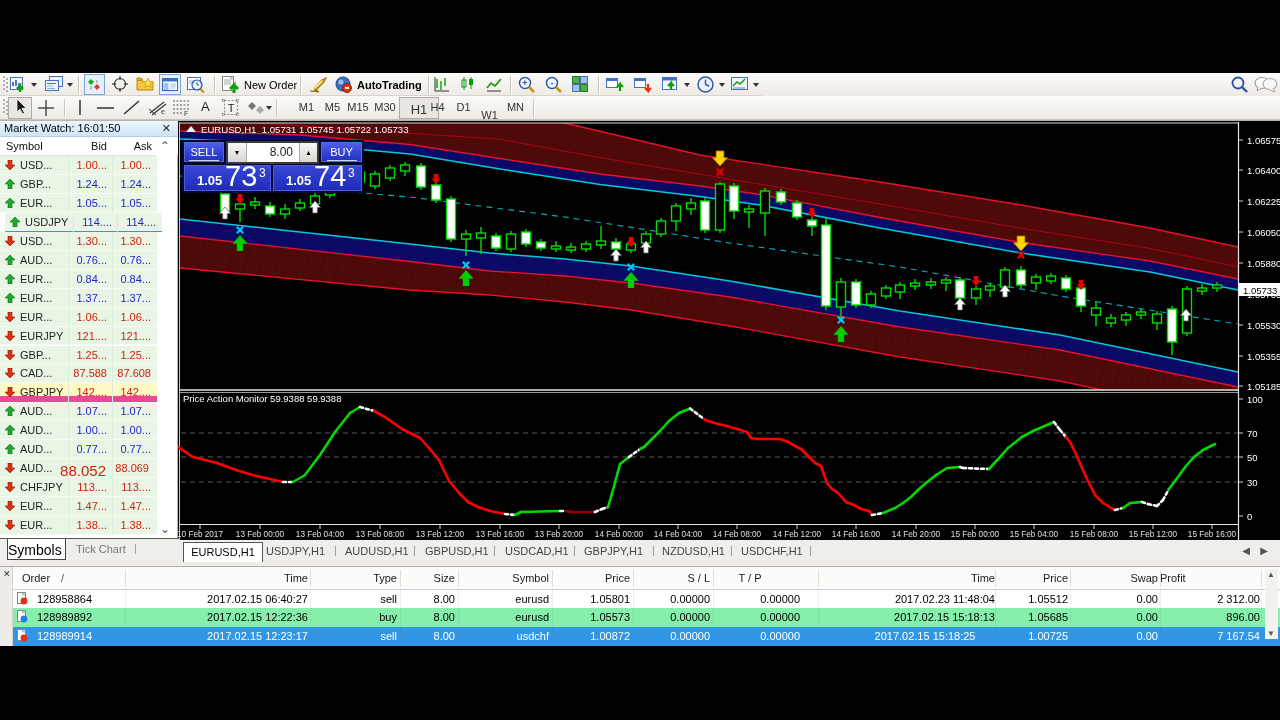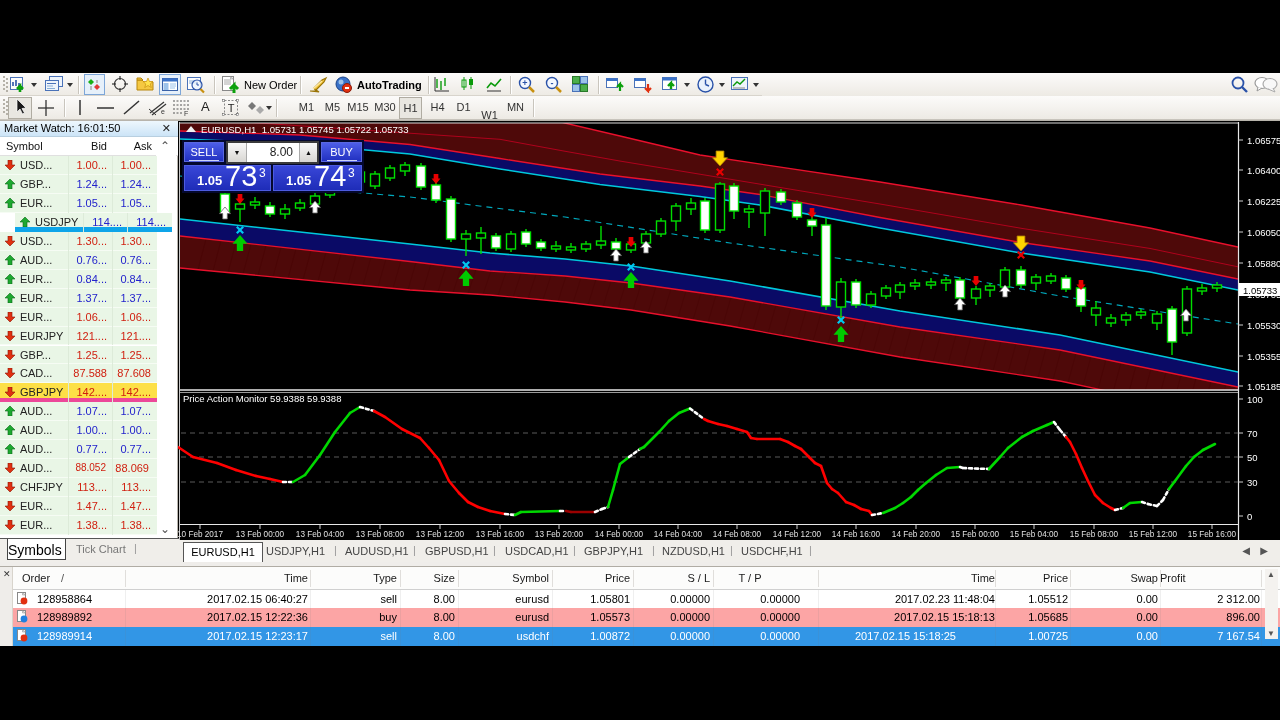--- a/index.html
+++ b/index.html
@@ -228,21 +228,21 @@
     <path d="M4 2 L8 6 L4 10 L0 6 Z" fill="#777"></path>
     <path d="M12 6 L16 10 L12 14 L8 10 Z" fill="#aaa"></path>
   </svg>
 <div style="position:absolute;left:266px;top:106px;width:0;height:0;border-left:3.5px solid transparent;border-right:3.5px solid transparent;border-top:4px solid #333"></div>
 <div style="position:absolute;left:276px;top:99px;width:1px;height:18px;background:#c9c5bd"></div>
 <div style="position:absolute;left:277px;top:99px;width:1px;height:18px;background:#ffffff"></div>
 <div style="position:absolute;left:295px;top:97px;width:23px;height:22px;font-size:11px;color:#333;text-align:center;padding-top:4px">M1</div>
 <div style="position:absolute;left:321px;top:97px;width:23px;height:22px;font-size:11px;color:#333;text-align:center;padding-top:4px">M5</div>
 <div style="position:absolute;left:345px;top:97px;width:26px;height:22px;font-size:11px;color:#333;text-align:center;padding-top:4px">M15</div>
 <div style="position:absolute;left:372px;top:97px;width:26px;height:22px;font-size:11px;color:#333;text-align:center;padding-top:4px">M30</div>
-<div style="position:absolute;left:399px;top:97px;width:23px;height:22px;background:#e9e7e1;border:1px solid #b0aca2;font-size:11px;color:#333;text-align:center;padding-top:4px">H1</div>
+<div style="position:absolute;left:399px;top:97px;width:40px;height:22px;background:#e9e7e1;border:1px solid #b0aca2;font-size:13px;color:#333;text-align:center;padding-top:4px">H1</div>
 <div style="position:absolute;left:426px;top:97px;width:23px;height:22px;font-size:11px;color:#333;text-align:center;padding-top:4px">H4</div>
 <div style="position:absolute;left:452px;top:97px;width:23px;height:22px;font-size:11px;color:#333;text-align:center;padding-top:4px">D1</div>
 <div style="position:absolute;left:478px;top:97px;width:23px;height:22px;font-size:11px;color:#333;text-align:center;padding-top:12px">W1</div>
 <div style="position:absolute;left:504px;top:97px;width:23px;height:22px;font-size:11px;color:#333;text-align:center;padding-top:4px">MN</div>
 <div style="position:absolute;left:533px;top:99px;width:1px;height:18px;background:#c9c5bd"></div>
 <div style="position:absolute;left:534px;top:99px;width:1px;height:18px;background:#ffffff"></div>
 <div style="position:absolute;left:0;top:120px;width:1280px;height:1px;background:#b8b4ac"></div>
 <div style="position:absolute;left:0;top:121px;width:178px;height:441px;background:#FFF;border-right:1px solid #b8b4ac">
     <div style="position:absolute;left:0;top:0;width:178px;height:16px;background:linear-gradient(#eef7fd,#cce4f7);border-bottom:1px solid #b8cfe0;font-size:11px;color:#000;padding:1px 0 0 4px">Market Watch: 16:01:50<span style="position:absolute;right:7px;top:1px;color:#222;font-size:11px">✕</span></div>
     <div style="position:absolute;left:0;top:16px;width:178px;height:19px;background:#FFF;border-bottom:1px solid #e0e0e0;font-size:11px;color:#111">
@@ -277,21 +277,21 @@
     <div style="position:absolute;left:0;top:72.9px;width:157px;height:18.95px;background:#e9f6e6;border-bottom:1px solid #f6fcf4">
       <svg width="10" height="10" style="position:absolute;left:5px;top:4px">
         <path d="M5 0 L10 5 L7 5 L7 10 L3 10 L3 5 L0 5 Z" fill="#1DA830" stroke="#0A6A18" stroke-width="0.6"></path>
       </svg>
       <span style="position:absolute;left:20px;top:3px;font-size:11px;color:#222">EUR...</span>
       <span style="position:absolute;right:50px;top:3px;font-size:11px;color:#2222CC">1.05...</span>
       <span style="position:absolute;right:6px;top:3px;font-size:11px;color:#2222CC">1.05...</span>
       <div style="position:absolute;left:68px;top:0;width:1px;height:18.95px;background:#ddebd9"></div>
       <div style="position:absolute;left:112px;top:0;width:1px;height:18.95px;background:#ddebd9"></div>
     </div>
-    <div style="position:absolute;left:15px;top:91.85px;width:157px;height:18.95px;background:#e9f6e6;border-bottom:5px solid #0ea5e9">
+    <div style="position:absolute;left:5px;top:91.85px;width:157px;height:18.95px;background:#e9f6e6;border-bottom:1px solid #0ea5e9">
       <svg width="10" height="10" style="position:absolute;left:5px;top:4px">
         <path d="M5 0 L10 5 L7 5 L7 10 L3 10 L3 5 L0 5 Z" fill="#1DA830" stroke="#0A6A18" stroke-width="0.6"></path>
       </svg>
       <span style="position:absolute;left:20px;top:3px;font-size:11px;color:#222">USDJPY</span>
       <span style="position:absolute;right:50px;top:3px;font-size:11px;color:#2222CC">114....</span>
       <span style="position:absolute;right:6px;top:3px;font-size:11px;color:#2222CC">114....</span>
       <div style="position:absolute;left:68px;top:0;width:1px;height:18.95px;background:#ddebd9"></div>
       <div style="position:absolute;left:112px;top:0;width:1px;height:18.95px;background:#ddebd9"></div>
     </div>
     <div style="position:absolute;left:0;top:110.8px;width:157px;height:18.95px;background:#e9f6e6;border-bottom:1px solid #f6fcf4">
@@ -367,21 +367,21 @@
     <div style="position:absolute;left:0;top:243.45px;width:157px;height:18.95px;background:#e9f6e6;border-bottom:1px solid #f6fcf4">
       <svg width="10" height="10" style="position:absolute;left:5px;top:4px">
         <path d="M5 10 L10 5 L7 5 L7 0 L3 0 L3 5 L0 5 Z" fill="#E03010" stroke="#8A1A08" stroke-width="0.6"></path>
       </svg>
       <span style="position:absolute;left:20px;top:3px;font-size:11px;color:#222">CAD...</span>
       <span style="position:absolute;right:50px;top:3px;font-size:11px;color:#D02010">87.588</span>
       <span style="position:absolute;right:6px;top:3px;font-size:11px;color:#D02010">87.608</span>
       <div style="position:absolute;left:68px;top:0;width:1px;height:18.95px;background:#ddebd9"></div>
       <div style="position:absolute;left:112px;top:0;width:1px;height:18.95px;background:#ddebd9"></div>
     </div>
-    <div style="position:absolute;left:0;top:262.4px;width:157px;height:18.95px;background:#fde047;border-bottom:4px solid #ec4899">
+    <div style="position:absolute;left:0;top:262.4px;width:157px;height:18.95px;background:#fef9c3;border-bottom:6px solid #ec4899">
       <svg width="10" height="10" style="position:absolute;left:5px;top:4px">
         <path d="M5 10 L10 5 L7 5 L7 0 L3 0 L3 5 L0 5 Z" fill="#E03010" stroke="#8A1A08" stroke-width="0.6"></path>
       </svg>
       <span style="position:absolute;left:20px;top:3px;font-size:11px;color:#222">GBPJPY</span>
       <span style="position:absolute;right:50px;top:3px;font-size:11px;color:#D02010">142....</span>
       <span style="position:absolute;right:6px;top:3px;font-size:11px;color:#D02010">142....</span>
       <div style="position:absolute;left:68px;top:0;width:1px;height:18.95px;background:#ddebd9"></div>
       <div style="position:absolute;left:112px;top:0;width:1px;height:18.95px;background:#ddebd9"></div>
     </div>
     <div style="position:absolute;left:0;top:281.35px;width:157px;height:18.95px;background:#e9f6e6;border-bottom:1px solid #f6fcf4">
@@ -412,21 +412,21 @@
       <span style="position:absolute;right:50px;top:3px;font-size:11px;color:#2222CC">0.77...</span>
       <span style="position:absolute;right:6px;top:3px;font-size:11px;color:#2222CC">0.77...</span>
       <div style="position:absolute;left:68px;top:0;width:1px;height:18.95px;background:#ddebd9"></div>
       <div style="position:absolute;left:112px;top:0;width:1px;height:18.95px;background:#ddebd9"></div>
     </div>
     <div style="position:absolute;left:0;top:338.2px;width:157px;height:18.95px;background:#e9f6e6;border-bottom:1px solid #f6fcf4">
       <svg width="10" height="10" style="position:absolute;left:5px;top:4px">
         <path d="M5 10 L10 5 L7 5 L7 0 L3 0 L3 5 L0 5 Z" fill="#E03010" stroke="#8A1A08" stroke-width="0.6"></path>
       </svg>
       <span style="position:absolute;left:20px;top:3px;font-size:11px;color:#222">AUD...</span>
-      <span style="position:absolute;right:51px;top:3px;font-size:10px;color:#D02010">88.052</span>
+      <span style="position:absolute;right:51px;top:3px;font-size:15px;color:#D02010">88.052</span>
       <span style="position:absolute;right:8px;top:3px;font-size:11px;color:#D02010">88.069</span>
       <div style="position:absolute;left:68px;top:0;width:1px;height:18.95px;background:#ddebd9"></div>
       <div style="position:absolute;left:112px;top:0;width:1px;height:18.95px;background:#ddebd9"></div>
     </div>
     <div style="position:absolute;left:0;top:357.15px;width:157px;height:18.95px;background:#e9f6e6;border-bottom:1px solid #f6fcf4">
       <svg width="10" height="10" style="position:absolute;left:5px;top:4px">
         <path d="M5 10 L10 5 L7 5 L7 0 L3 0 L3 5 L0 5 Z" fill="#E03010" stroke="#8A1A08" stroke-width="0.6"></path>
       </svg>
       <span style="position:absolute;left:20px;top:3px;font-size:11px;color:#222">CHFJPY</span>
       <span style="position:absolute;right:50px;top:3px;font-size:11px;color:#D02010">113....</span>
@@ -998,21 +998,21 @@
       <div style="position:absolute;left:445px;top:0;width:1px;height:18.7px;background:rgba(120,120,120,0.12)"></div>
       <div style="position:absolute;left:539px;top:0;width:1px;height:18.7px;background:rgba(120,120,120,0.12)"></div>
       <div style="position:absolute;left:620px;top:0;width:1px;height:18.7px;background:rgba(120,120,120,0.12)"></div>
       <div style="position:absolute;left:700px;top:0;width:1px;height:18.7px;background:rgba(120,120,120,0.12)"></div>
       <div style="position:absolute;left:805px;top:0;width:1px;height:18.7px;background:rgba(120,120,120,0.12)"></div>
       <div style="position:absolute;left:982px;top:0;width:1px;height:18.7px;background:rgba(120,120,120,0.12)"></div>
       <div style="position:absolute;left:1057px;top:0;width:1px;height:18.7px;background:rgba(120,120,120,0.12)"></div>
       <div style="position:absolute;left:1147px;top:0;width:1px;height:18.7px;background:rgba(120,120,120,0.12)"></div>
       <div style="position:absolute;left:1248px;top:0;width:1px;height:18.7px;background:rgba(120,120,120,0.12)"></div>
     </div>
-    <div style="position:absolute;left:13px;top:46px;width:1267px;height:30px;background:#fca5a5;font-size:11px;color:#000">
+    <div style="position:absolute;left:13px;top:46px;width:1267px;height:30px;background:#86efac;font-size:11px;color:#000">
       <svg width="11" height="13" style="position:absolute;left:4px;top:2px">
         <rect x="0.5" y="0.5" width="8" height="11" fill="#fff" stroke="#888"></rect>
         <path d="M5.5 0.5 L8.5 3 L5.5 3 Z" fill="#ddd" stroke="#888" stroke-width="0.5"></path>
         <circle cx="7" cy="9" r="3.4" fill="#2080E0"></circle>
       </svg>
       <span style="position:absolute;left:24px;top:3px">128989892</span>
       <span style="position:absolute;left:155px;top:3px;width:140px;text-align:right">2017.02.15 12:22:36</span>
       <span style="position:absolute;left:244px;top:3px;width:140px;text-align:right">buy</span>
       <span style="position:absolute;left:302px;top:3px;width:140px;text-align:right">8.00</span>
       <span style="position:absolute;left:396px;top:3px;width:140px;text-align:right">eurusd</span>
@@ -1043,21 +1043,21 @@
         <circle cx="7" cy="9" r="3.4" fill="#E23010"></circle>
       </svg>
       <span style="position:absolute;left:24px;top:3px">128989914</span>
       <span style="position:absolute;left:155px;top:3px;width:140px;text-align:right">2017.02.15 12:23:17</span>
       <span style="position:absolute;left:244px;top:3px;width:140px;text-align:right">sell</span>
       <span style="position:absolute;left:302px;top:3px;width:140px;text-align:right">8.00</span>
       <span style="position:absolute;left:396px;top:3px;width:140px;text-align:right">usdchf</span>
       <span style="position:absolute;left:477px;top:3px;width:140px;text-align:right">1.00872</span>
       <span style="position:absolute;left:557px;top:3px;width:140px;text-align:right">0.00000</span>
       <span style="position:absolute;left:647px;top:3px;width:140px;text-align:right">0.00000</span>
-      <span style="position:absolute;left:842px;top:3px;width:140px;text-align:left">2017.02.15 15:18:25</span>
+      <span style="position:absolute;left:842px;top:3px;width:140px;text-align:center">2017.02.15 15:18:25</span>
       <span style="position:absolute;left:915px;top:3px;width:140px;text-align:right">1.00725</span>
       <span style="position:absolute;left:1005px;top:3px;width:140px;text-align:right">0.00</span>
       <span style="position:absolute;left:1107px;top:3px;width:140px;text-align:right">7 167.54</span>
       <div style="position:absolute;left:112px;top:0;width:1px;height:18.7px;background:rgba(120,120,120,0.12)"></div>
       <div style="position:absolute;left:297px;top:0;width:1px;height:18.7px;background:rgba(120,120,120,0.12)"></div>
       <div style="position:absolute;left:387px;top:0;width:1px;height:18.7px;background:rgba(120,120,120,0.12)"></div>
       <div style="position:absolute;left:445px;top:0;width:1px;height:18.7px;background:rgba(120,120,120,0.12)"></div>
       <div style="position:absolute;left:539px;top:0;width:1px;height:18.7px;background:rgba(120,120,120,0.12)"></div>
       <div style="position:absolute;left:620px;top:0;width:1px;height:18.7px;background:rgba(120,120,120,0.12)"></div>
       <div style="position:absolute;left:700px;top:0;width:1px;height:18.7px;background:rgba(120,120,120,0.12)"></div>

